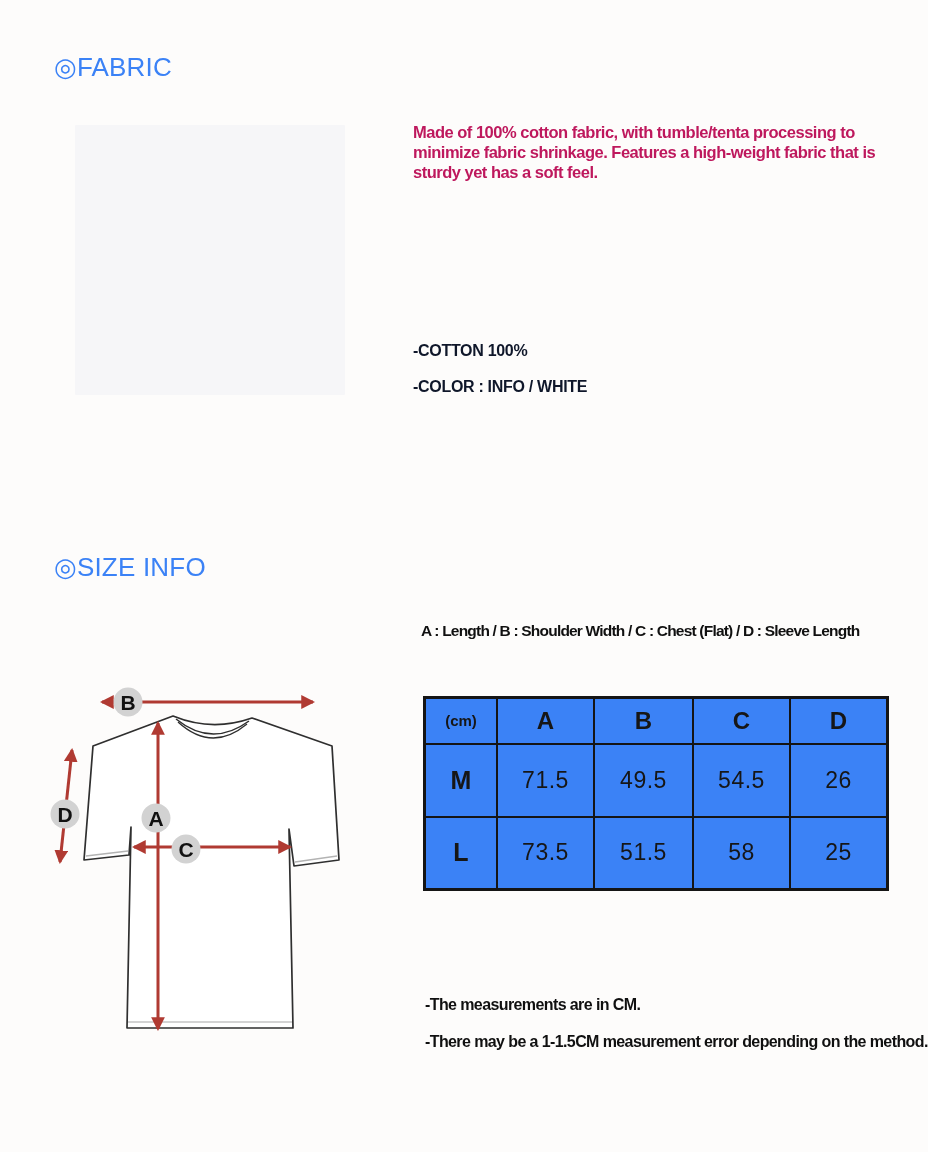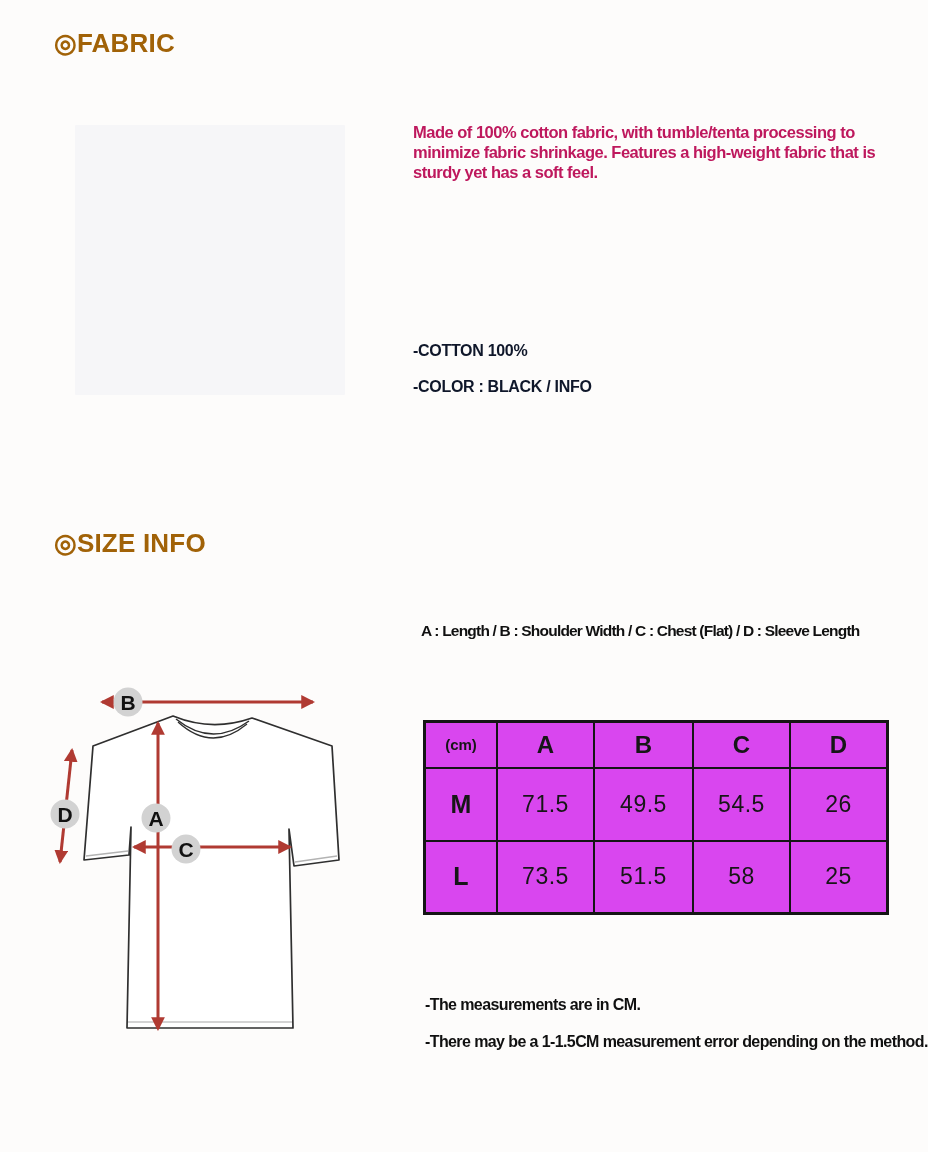--- a/index.html
+++ b/index.html
@@ -5,22 +5,23 @@
   html,body{margin:0;padding:0;}
   body{
     width:928px;height:1152px;position:relative;overflow:hidden;
     background:#fdfcfb;color:#161616;
     font-family:"Liberation Sans", sans-serif;
   }
   .abs{position:absolute;}
 
   
   .sec-heading{
-    font-size:26px;font-weight:700;letter-spacing:0.2px;color:#a16207;
+    font-size:26px;font-weight:400;letter-spacing:0.2px;color:#3b82f6;
     white-space:nowrap;
+    margin-top:24px;
   }
   #fabric-heading{left:54px;top:28px;}
   #size-heading{left:54px;top:528px;}
 
   
   #fabric-swatch{
     left:75px;top:125px;width:270px;height:270px;
     background:#f6f6f8;border-radius:1px;
   }
 
@@ -39,23 +40,23 @@
 
   
   #measure-legend{
     left:421px;top:622px;width:470px;
     font-size:15.5px;font-weight:700;letter-spacing:-0.8px;color:#101010;
     white-space:nowrap;
   }
 
   
   #size-table{
-    left:423px;top:720px;
+    left:423px;top:696px;
     border-collapse:collapse;table-layout:fixed;width:452px;
-    background:#d946ef;
+    background:#3b82f6;
     padding-left:25px;
   }
   #size-table td, #size-table th{
     border:2.5px solid #151515;text-align:center;vertical-align:middle;
     padding:0;overflow:hidden;
   }
   #size-table{border:3px solid #151515;}
   #size-table tr.head-row{height:46px;}
   #size-table tr.data-row{height:73px;}
   th.unit-cell{font-size:15px;font-weight:700;}
@@ -78,21 +79,21 @@
 <body>
 
 <div class="abs sec-heading" id="fabric-heading">◎FABRIC</div>
 
 <div class="abs" id="fabric-swatch"></div>
 
 <div class="abs" id="fabric-desc">Made of 100% cotton fabric, with tumble/tenta processing to minimize fabric shrinkage. Features a high-weight fabric that is sturdy yet has a soft feel.</div>
 
 <div class="abs fact-line" id="cotton-line">-COTTON 100%</div>
 
-<div class="abs fact-line" id="color-line">-COLOR : BLACK / INFO</div>
+<div class="abs fact-line" id="color-line">-COLOR : INFO / WHITE</div>
 
 <div class="abs sec-heading" id="size-heading">◎SIZE INFO</div>
 
 <div class="abs" id="measure-legend">A : Length / B : Shoulder Width / C : Chest (Flat) / D : Sleeve Length</div>
 
 <svg class="abs" id="diagram" viewBox="40 675 345 375">
   <defs>
     <marker id="ah" viewBox="0 0 10 10" refX="8.5" refY="5" markerWidth="4.6" markerHeight="4.6" orient="auto-start-reverse">
       <path d="M0,0 L10,5 L0,10 z" fill="#b03a32"></path>
     </marker>

